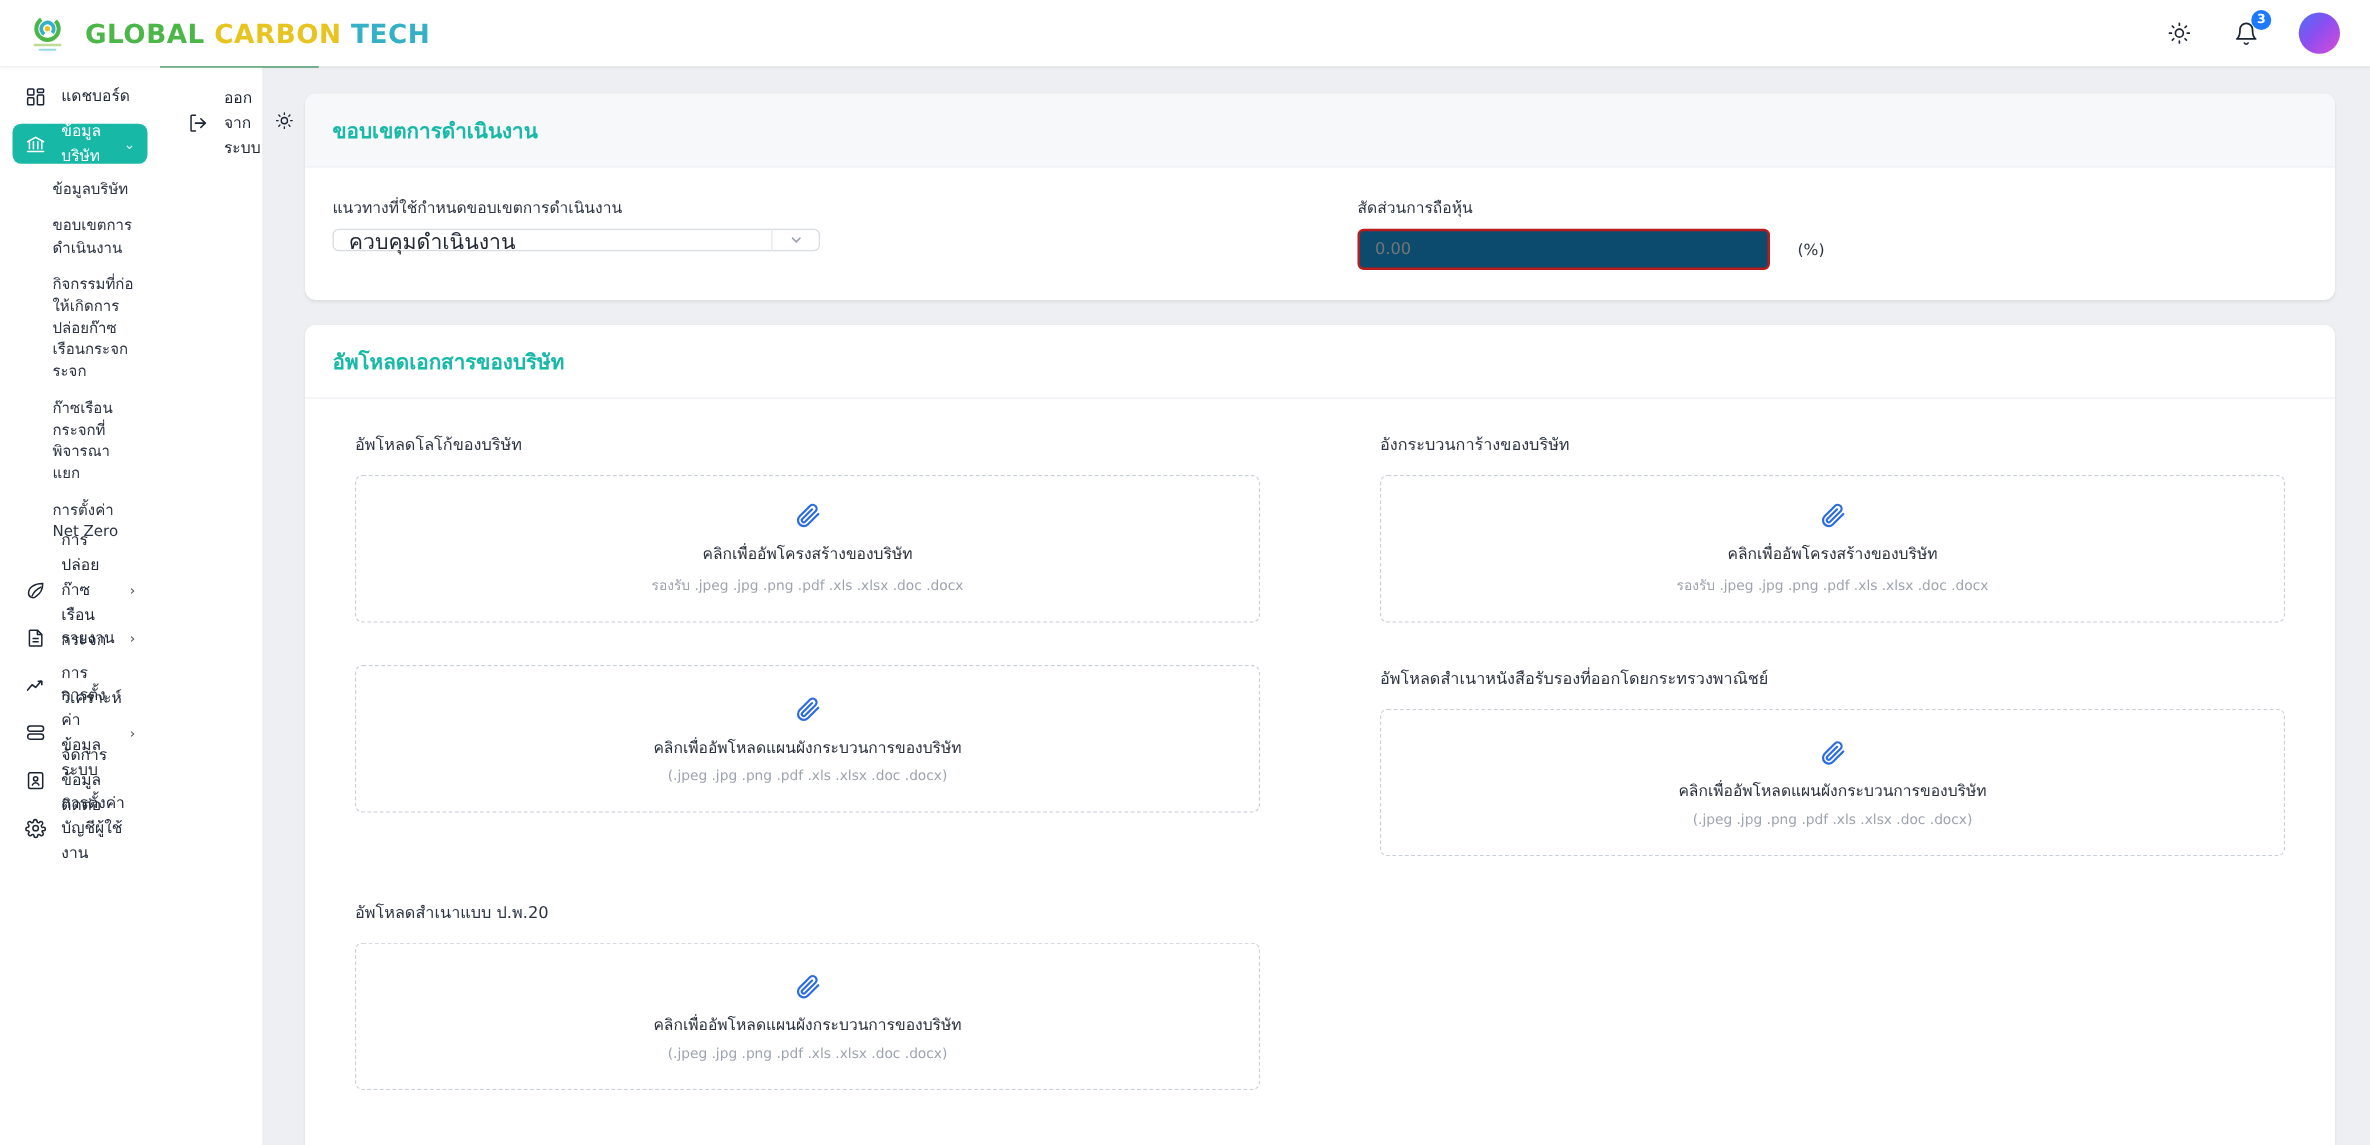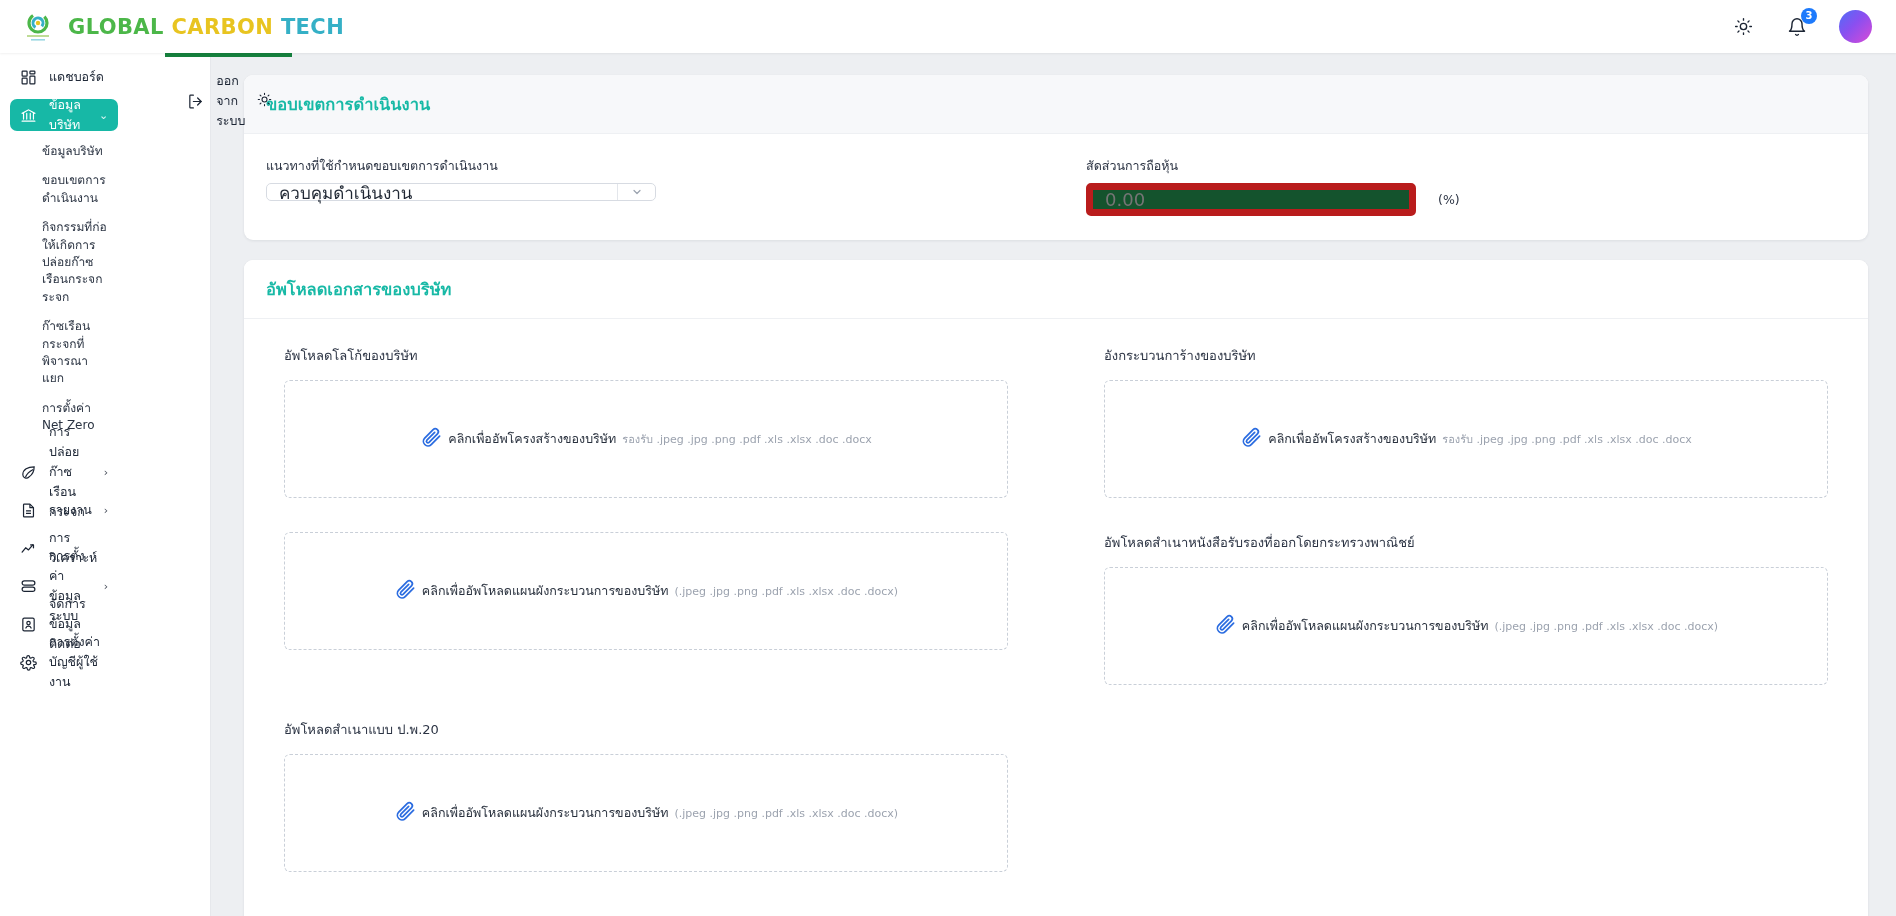--- a/index.html
+++ b/index.html
@@ -53,21 +53,21 @@
     height: 32px; padding: 0 10px; border-radius: 7px;
     font-size: 12.5px; color: #212a39; cursor: pointer; margin-bottom: 6px;
   }
   .nav-item.active { background: #17b8a6; color: #ffffff; }
   .nav-item .chev { margin-left: auto; font-size: 11px; opacity: .85; }
   .nav-icon { width: 17px; height: 17px; flex: none; display: block; }
   .sub-item {
     font-size: 12px; color: #2a3342; padding: 6px 10px 6px 32px;
     line-height: 1.45; cursor: pointer; border-radius: 6px;
   }
-  .logout-wrap { border-top: 4px solid #15803d; padding: 14px 20px 20px 22px; margin-left: 37px; }
+  .logout-wrap { border-top: 1px solid #15803d; padding: 14px 20px 20px 22px; }
   .logout-row { display: flex; align-items: center; gap: 12px; font-size: 12.5px;
     color: #1b2433; cursor: pointer; }
   .logout-row .sun { margin-left: auto; cursor: pointer; }
   
   .main {
     position: absolute; top: 53px; left: 211px;
     width: 1685px; height: 863px; overflow: hidden; padding: 22px 28px 0 33px;
   }
   .card {
     background: #ffffff; border-radius: 9px;
@@ -87,29 +87,29 @@
     display: flex; align-items: center; font-size: 17px; color: #1f2733;
     padding-left: 12px; background: #fff; cursor: pointer;
   }
   .select-caret {
     margin-left: auto; width: 38px; height: 100%;
     border-left: 1px solid #e3e6eb; display: flex; align-items: center;
     justify-content: center; color: #9aa2ae; font-size: 11px;
   }
   .pct-row { display: flex; align-items: center; gap: 22px; }
   .num-input {
-    width: 330px; height: 33px; border: 7px solid #b91c1c; border-radius: 5px;
-    background: #14532d; font-size: 18px; color: #9aa2ae; padding: 0 12px;
+    width: 330px; height: 33px; border: 2px solid #b91c1c; border-radius: 5px;
+    background: #0c4a6e; font-size: 13px; color: #9aa2ae; padding: 0 12px;
     font-family: inherit;
   }
   .pct-suffix { font-size: 12.5px; color: #2c3444; }
   .upload-label { font-size: 13px; color: #2c3444; margin-bottom: 14px; }
   .dropzone {
     border: 1px dashed #c9cfd8; border-radius: 6px;
-    height: 118px; display: flex; 
+    height: 118px; display: flex; flex-direction: column;
     align-items: center; justify-content: center; gap: 6px; cursor: pointer;
     background: #fff;
   }
   .clip { color: #2b6ce0; }
   .dz-main { font-size: 12.5px; color: #28303d; }
   .dz-hint { font-size: 11px; color: #9ca3af; }
   .upload-block { margin-bottom: 34px; }
   .up-col { padding: 0 18px; }
   .mt28 { margin-top: 16px; }
 </style>

